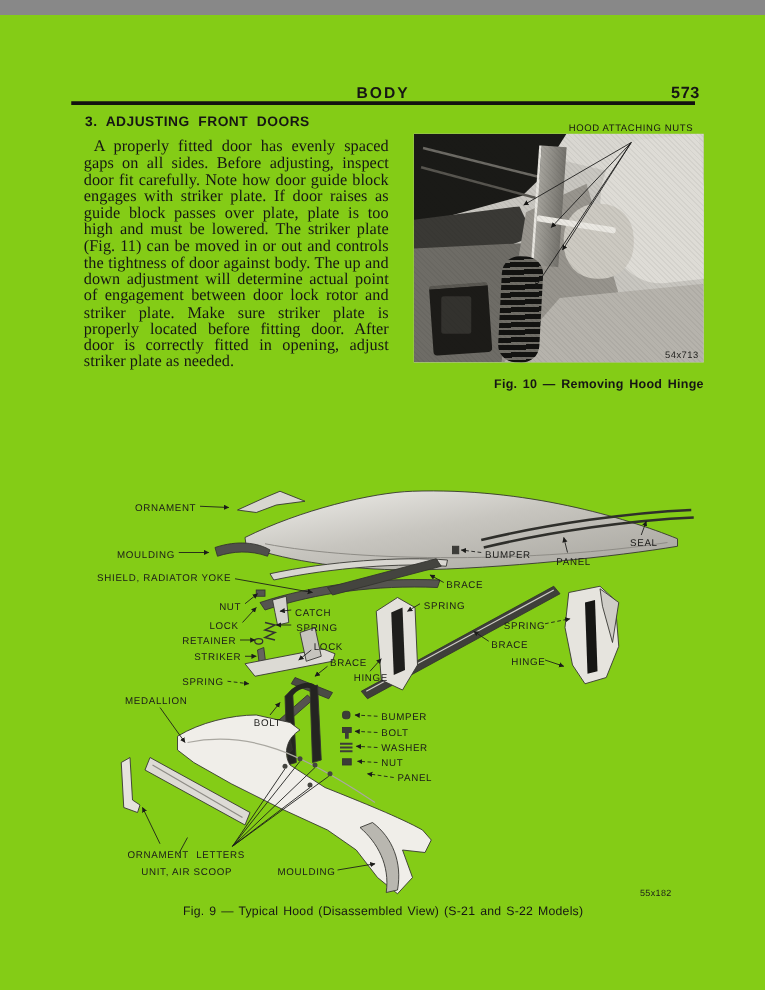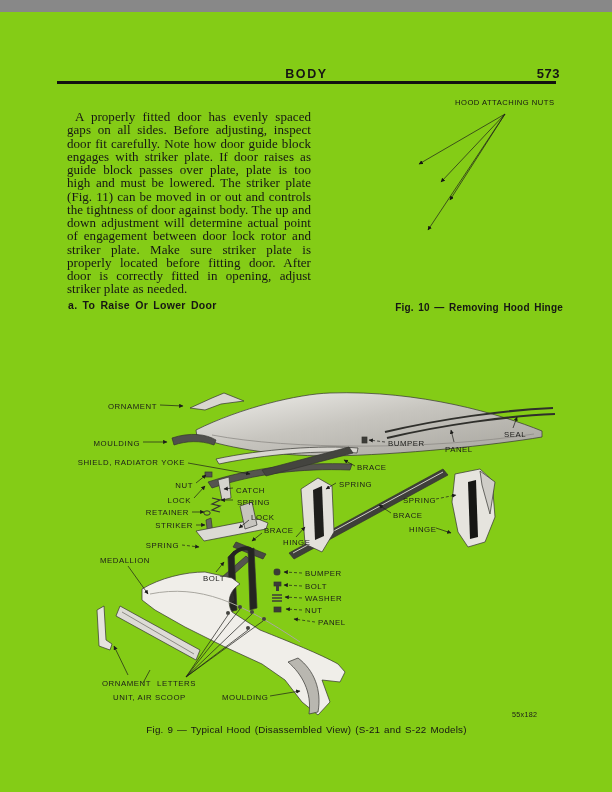--- a/index.html
+++ b/index.html
@@ -69,23 +69,42 @@
 </style>
 </head>
 <body>
 
 <div class="page">
 
   <div class="hdr-title">BODY</div>
   <div class="hdr-num">573</div>
   <div class="hdr-rule"></div>
 
+  <div class="sec-head">3. ADJUSTING FRONT DOORS</div>
   <div class="para p1">A properly fitted door has evenly spaced gaps on all sides. Before adjusting, inspect door fit carefully. Note how door guide block engages with striker plate. If door raises as guide block passes over plate, plate is too high and must be lowered. The striker plate (Fig. 11) can be moved in or out and controls the tightness of door against body. The up and down adjustment will determine actual point of engagement between door lock rotor and striker plate. Make sure striker plate is properly located before fitting door. After door is correctly fitted in opening, adjust striker plate as needed.</div>
-  <div class="sub-head">a. To Raise Or Lower Door</div>
-
+
+  <div class="photo">
+    <div class="ph-hood"></div>
+    <div class="ph-streak"></div>
+    <div class="ph-streak2"></div>
+    <div class="ph-hood2"></div>
+    <div class="ph-cowl"></div>
+    <div class="ph-mid"></div>
+    <div class="ph-top-right"></div>
+    <div class="ph-floor"></div>
+    <div class="ph-bracket"></div>
+    <div class="ph-spring"></div>
+    <div class="ph-reg"></div>
+    <div class="ph-reg-in"></div>
+    <div class="ph-arm"></div>
+    <div class="ph-hand"></div>
+    <div class="ph-wrench"></div>
+    <div class="ph-grain"></div>
+    <span class="ph-code">54x713</span>
+  </div>
   <svg class="callout-arrows" viewBox="0 0 232 160">
     <defs>
       <marker id="ah2" markerWidth="7" markerHeight="7" refX="5.5" refY="3" orient="auto">
         <path d="M0,0 L6,3 L0,6 Z" fill="#151513"></path>
       </marker>
     </defs>
     <path class="ldr" d="M174,22 L88,72" marker-end="url(#ah2)"></path>
     <path class="ldr" d="M174,22 L110,90" marker-end="url(#ah2)"></path>
     <path class="ldr" d="M174,22 L119,108" marker-end="url(#ah2)"></path>
     <path class="ldr" d="M174,22 L97,138" marker-end="url(#ah2)"></path>

